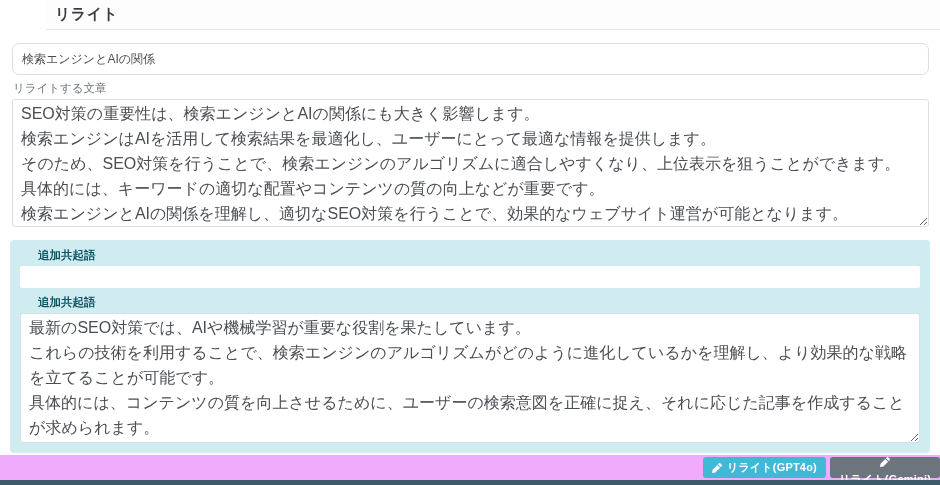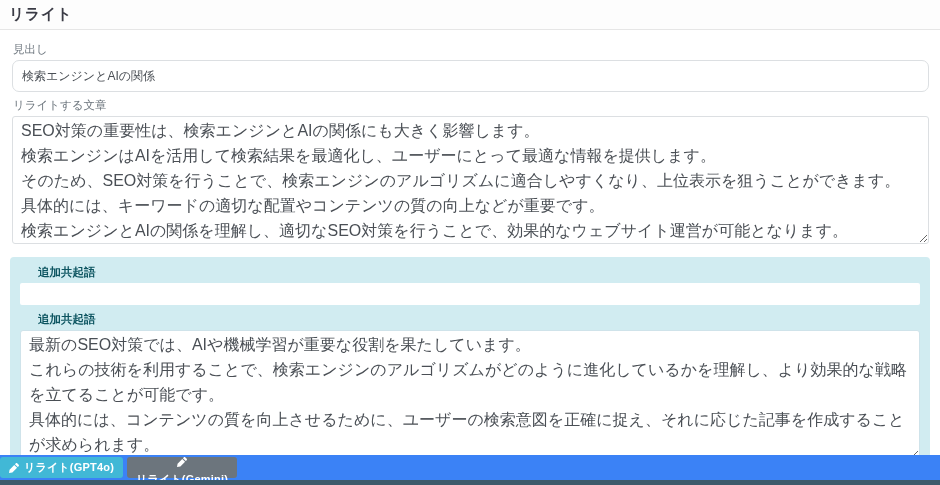--- a/index.html
+++ b/index.html
@@ -7,20 +7,21 @@
   body {
     background: #ffffff;
     font-family: "Liberation Sans", "DejaVu Sans", sans-serif;
     color: #4a4f55;
     position: relative;
   }
   .page-header {
     padding: 5px 10px 5px 9px;
     border-bottom: 1px solid #e6e6e6;
     background: #fdfdfd;
+    margin-left: 46px;
   }
   .page-title {
     font-size: 15px;
     font-weight: 700;
     color: #3a3b45;
     letter-spacing: 0.5px;
   }
   .content {
     padding: 13px 11px 0 12px;
   }
@@ -92,23 +93,23 @@
     outline: none;
     margin-bottom: 8px;
   }
   #reference-textarea { height: 130px; border-color: #cfe3ea; }
   .action-bar {
     position: absolute;
     left: 0;
     bottom: 5px;
     width: 100%;
     height: 25px;
-    background: #3b82f6;
+    background: #f0abfc;
     display: flex;
-    justify-content: flex-start;
+    justify-content: flex-end;
     align-items: center;
     gap: 4px;
   }
   .btn {
     display: inline-flex;
     align-items: center;
     gap: 5px;
     height: 21px;
     padding: 0 9px;
     border: none;
@@ -135,21 +136,20 @@
 </head>
 <body>
 
 <div class="page-header">
   <h1 class="page-title">リライト</h1>
 </div>
 
 <div class="content">
 
   <div class="field">
-    <label class="field-label">見出し</label>
     <input class="text-input" type="text" value="検索エンジンとAIの関係" style="">
   </div>
 
   <div class="field">
     <label class="field-label">リライトする文章</label>
     <textarea class="main-textarea" id="rewrite-textarea" style="">SEO対策の重要性は、検索エンジンとAIの関係にも大きく影響します。
 検索エンジンはAIを活用して検索結果を最適化し、ユーザーにとって最適な情報を提供します。
 そのため、SEO対策を行うことで、検索エンジンのアルゴリズムに適合しやすくなり、上位表示を狙うことができます。
 具体的には、キーワードの適切な配置やコンテンツの質の向上などが重要です。
 検索エンジンとAIの関係を理解し、適切なSEO対策を行うことで、効果的なウェブサイト運営が可能となります。</textarea>

